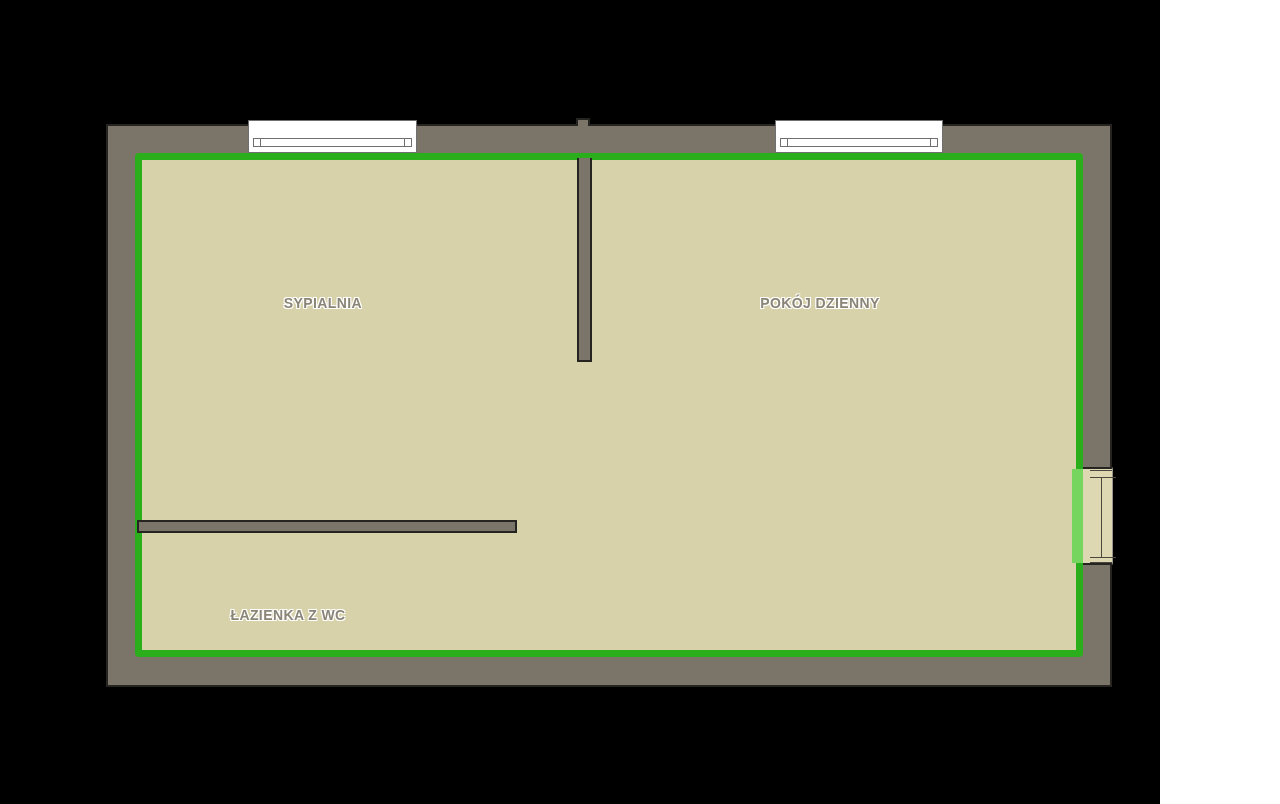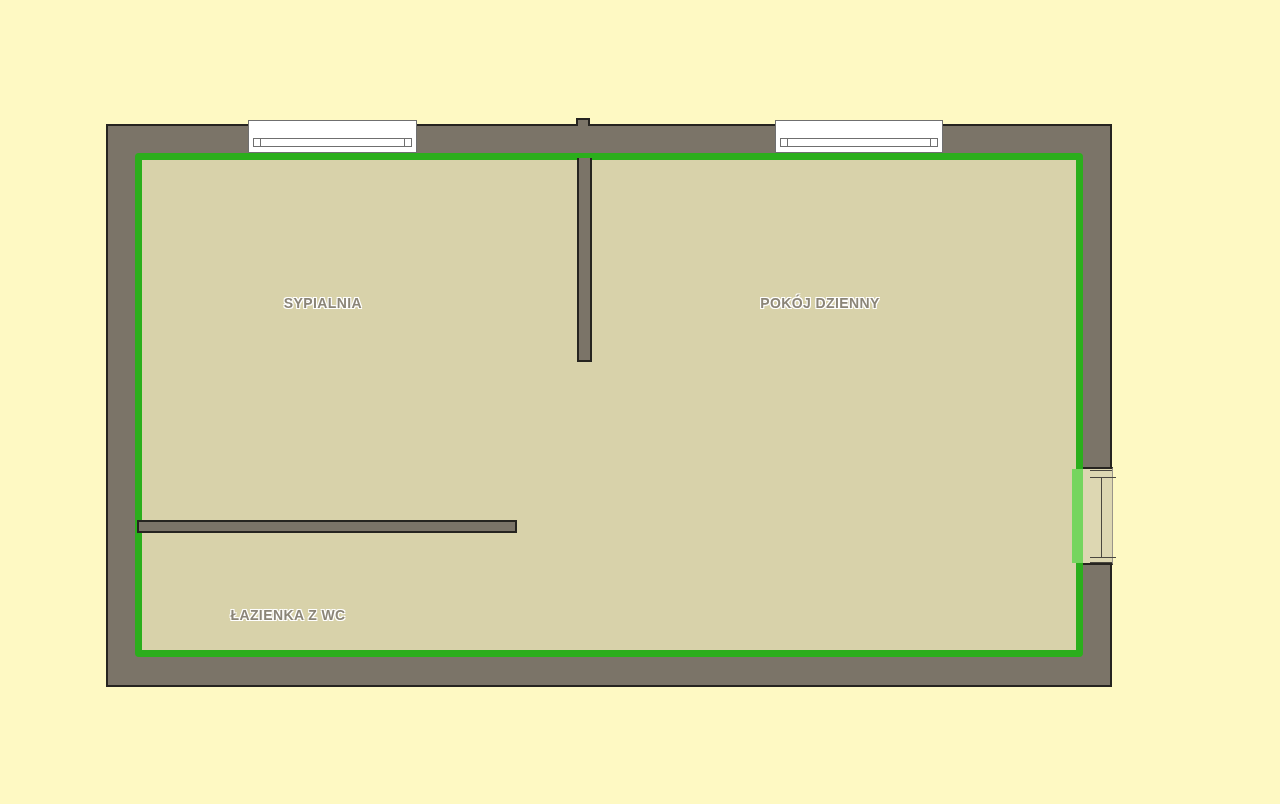--- a/index.html
+++ b/index.html
@@ -6,23 +6,23 @@
     margin: 0;
     padding: 0;
     width: 1280px;
     height: 804px;
     background: #ffffff;
     font-family: "Liberation Sans", sans-serif;
     overflow: hidden;
   }
   .stage {
     position: relative;
-    width: 1280px;
+    width: 1160px;
     height: 804px;
-    background: #fef9c3;
+    background: #000000;
   }
   
   .outer-wall {
     position: absolute;
     left: 106px; top: 124px;
     width: 1006px; height: 563px;
     background: #7b7468;
     border: 2px solid #262420;
     box-sizing: border-box;
   }

